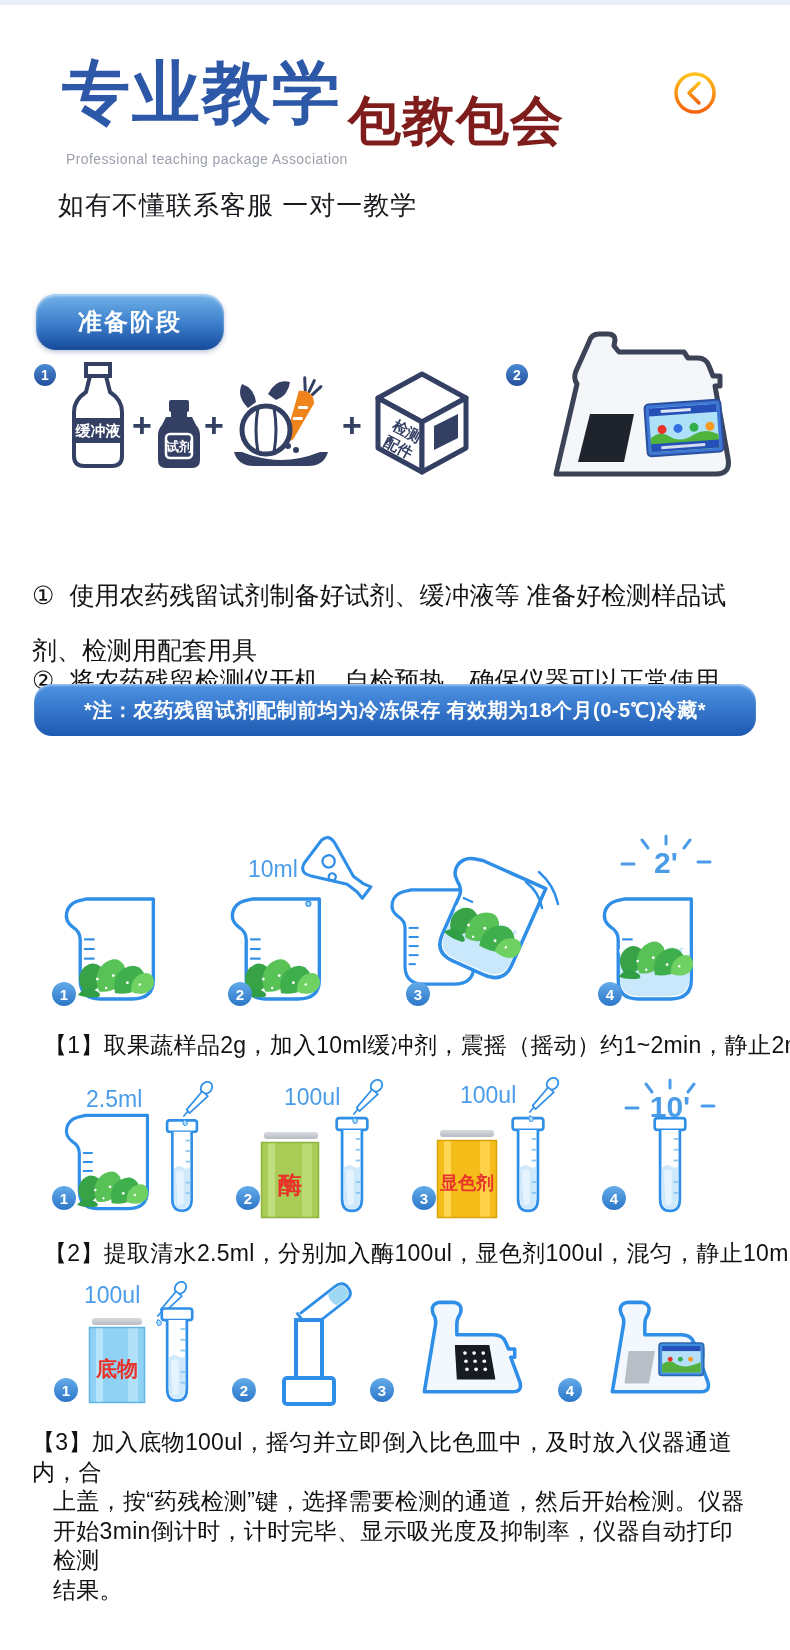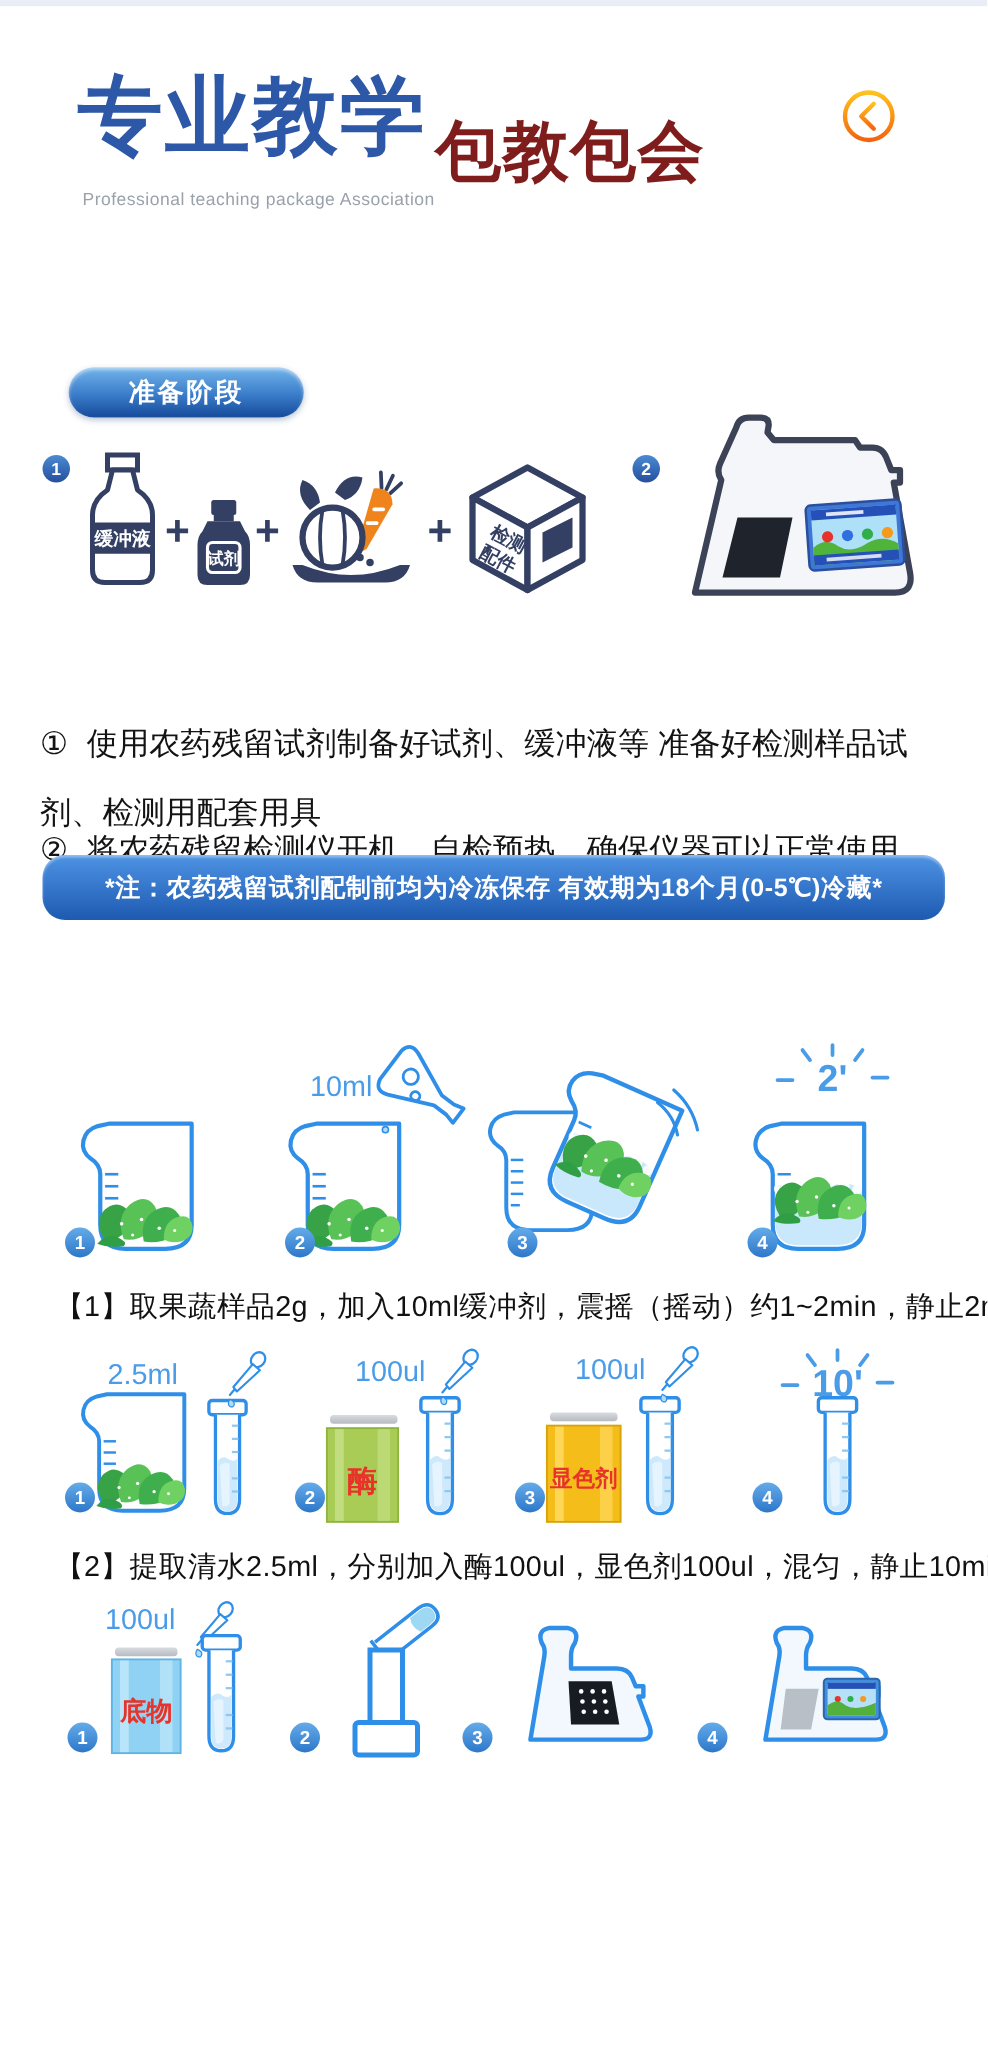--- a/index.html
+++ b/index.html
@@ -5,24 +5,24 @@
   html,body{margin:0;padding:0;background:#fff;}
   .canvas{position:relative;width:790px;height:1650px;background:#ffffff;overflow:hidden;
           font-family:"Liberation Sans",sans-serif;}
   .topbar{position:absolute;left:0;top:0;width:790px;height:5px;background:#e8edf6;}
   .title-main{position:absolute;left:62px;top:48px;font-family:"DejaVu Serif",serif;
               font-weight:700;font-size:68px;color:#2d57a7;letter-spacing:2px;}
   .title-accent{position:absolute;left:348px;top:86px;font-family:"DejaVu Serif",serif;
               font-weight:700;font-size:53px;color:#7f1d1d;letter-spacing:1px;}
   .sub-en{position:absolute;left:66px;top:151px;font-size:14px;color:#9ba1ab;letter-spacing:.4px;}
   .service{position:absolute;left:58px;top:188px;font-size:26px;color:#17191d;font-weight:500;letter-spacing:1px;}
-  .badge{position:absolute;width:188px;height:40px;border-radius:20px;color:#fff;
-         font-size:21px;font-weight:700;letter-spacing:2px;display:flex;align-items:center;justify-content:center;
+  .badge{position:absolute;width:188px;height:56px;border-radius:20px;color:#fff;
+         font-size:24px;font-weight:700;letter-spacing:2px;display:flex;align-items:center;justify-content:center;
          background:linear-gradient(180deg,#72b3ea 0%,#3a7cc9 55%,#164a9b 100%);
-         box-shadow:inset 0 2px 3px rgba(255,255,255,.5), 0 2px 5px rgba(20,60,120,.3);margin-left:19px;}
+         box-shadow:inset 0 2px 3px rgba(255,255,255,.5), 0 2px 5px rgba(20,60,120,.3);}
   .marker{position:absolute;width:22px;height:22px;border-radius:50%;color:#fff;font-size:14px;font-weight:700;
           display:flex;align-items:center;justify-content:center;
           background:linear-gradient(180deg,#4b8ad2,#254f9e);}
   .num-badge{position:absolute;width:24px;height:24px;border-radius:50%;color:#fff;font-size:15px;font-weight:700;
           display:flex;align-items:center;justify-content:center;
           background:linear-gradient(180deg,#64abe9,#2d77c9);}
   .plus{position:absolute;color:#333f63;font-size:34px;font-weight:700;}
   .para{position:absolute;left:32px;width:730px;font-size:25px;line-height:55px;color:#131313;font-weight:500;}
   .para .n{margin-right:15px;}
   .note{position:absolute;left:34px;top:684px;width:722px;height:52px;border-radius:18px;
@@ -119,20 +119,21 @@
 
   <div class="topbar"></div>
 
   <svg class="icon" style="left:672px;top:70px" width="46" height="46" viewBox="0 0 46 46">
     <circle cx="23" cy="23" r="19" fill="#fff" stroke="url(#lg-orange)" stroke-width="3.5"></circle>
     <polyline points="27,13 17,23 27,33" fill="none" stroke="url(#lg-orange)" stroke-width="3.5" stroke-linecap="round" stroke-linejoin="round"></polyline>
   </svg>
   <div class="title-main">专业教学</div>
   <div class="title-accent">包教包会</div>
   <div class="sub-en">Professional teaching package Association</div>
+  <div class="service">如有不懂联系客服 一对一教学</div>
 
   <div class="badge" style="left:36px;top:294px">准备阶段</div>
 
   <div class="marker" style="left:34px;top:364px">1</div>
 
   <svg class="icon" style="left:70px;top:362px" width="56" height="108" viewBox="0 0 56 108">
     <rect x="16" y="2" width="24" height="12" fill="#fff" stroke="#333f63" stroke-width="4"></rect>
     <path d="M20,14 H36 L40,30 Q52,38 52,50 V94 Q52,104 42,104 H14 Q4,104 4,94 V50 Q4,38 16,30 Z" fill="#fff" stroke="#333f63" stroke-width="4" stroke-linejoin="round"></path>
     <rect x="4" y="56" width="48" height="25" fill="#333f63"></rect>
     <text x="28" y="74" text-anchor="middle" font-size="15" font-weight="bold" fill="#fff">缓冲液</text>
@@ -369,14 +370,20 @@
       <rect x="71" y="57" width="38" height="26" rx="1.5" fill="#b5e0f8"></rect>
       <path d="M71,75 q8,-6 14,0 q8,5 24,-2 v10 h-38 z" fill="#53b03c"></path>
       <rect x="71" y="57" width="38" height="5" fill="#2450b8"></rect>
       <circle cx="79" cy="70" r="2.4" fill="#e8332a"></circle>
         <circle cx="89" cy="70" r="2.4" fill="#2fae4a"></circle>
       <circle cx="99" cy="70" r="2.4" fill="#f59a1d"></circle>
     </g>
   </svg>
   <div class="num-badge" style="left:558px;top:1378px">4</div>
 
+  <div class="caption3">
+    <div>【3】加入底物100ul，摇匀并立即倒入比色皿中，及时放入仪器通道内，合</div>
+    <div class="cont">上盖，按“药残检测”键，选择需要检测的通道，然后开始检测。仪器</div>
+    <div class="cont">开始3min倒计时，计时完毕、显示吸光度及抑制率，仪器自动打印检测</div>
+    <div class="cont">结果。</div>
+  </div>
 
 </div>
 
 </body></html>

